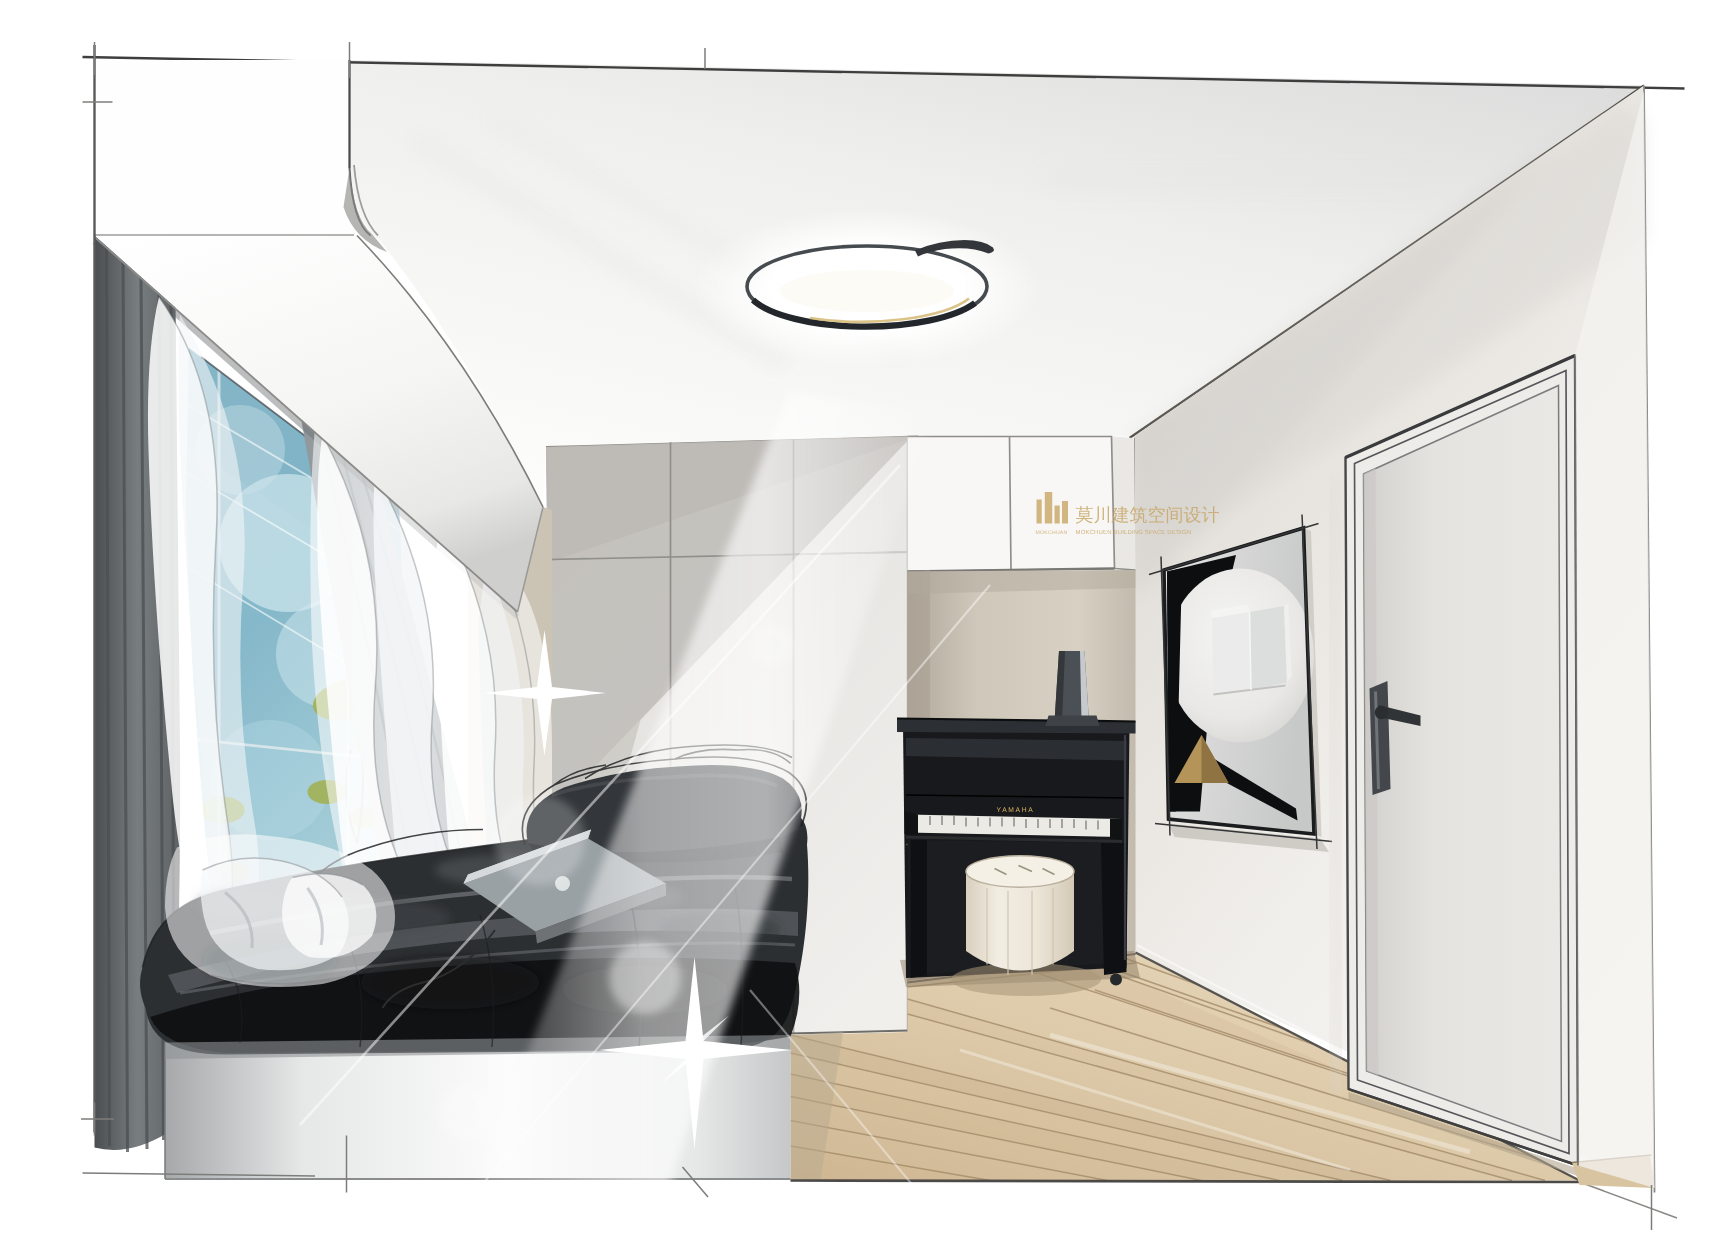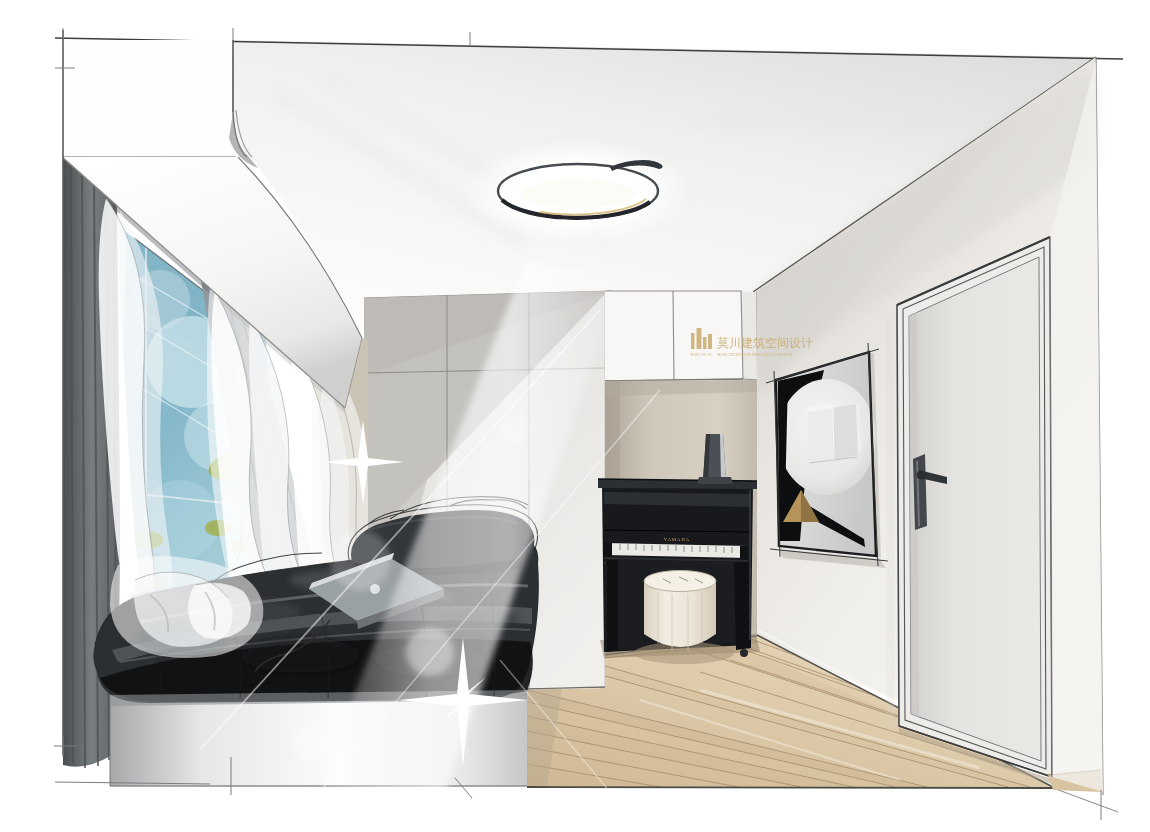--- a/index.html
+++ b/index.html
@@ -1,17 +1,17 @@
 <!DOCTYPE html>
 <html><head>
 <meta charset="utf-8">
 <style>
   html,body{margin:0;padding:0;background:#ffffff;}
   #stage{position:relative;width:1150px;height:832px;overflow:hidden;background:#ffffff;
-         font-family:Liberation Serif, serif;}
+         font-family:Liberation Sans, sans-serif;}
   svg{display:block;}
 </style>
 </head>
 <body>
 <div id="stage">
 <svg width="1150" height="832" viewBox="0 0 1150 832">
 <defs>
   <linearGradient id="ceilG" x1="0.9" y1="0" x2="0.25" y2="1">
     <stop offset="0" stop-color="#dcdddc"></stop>
     <stop offset="0.4" stop-color="#efefed"></stop>

